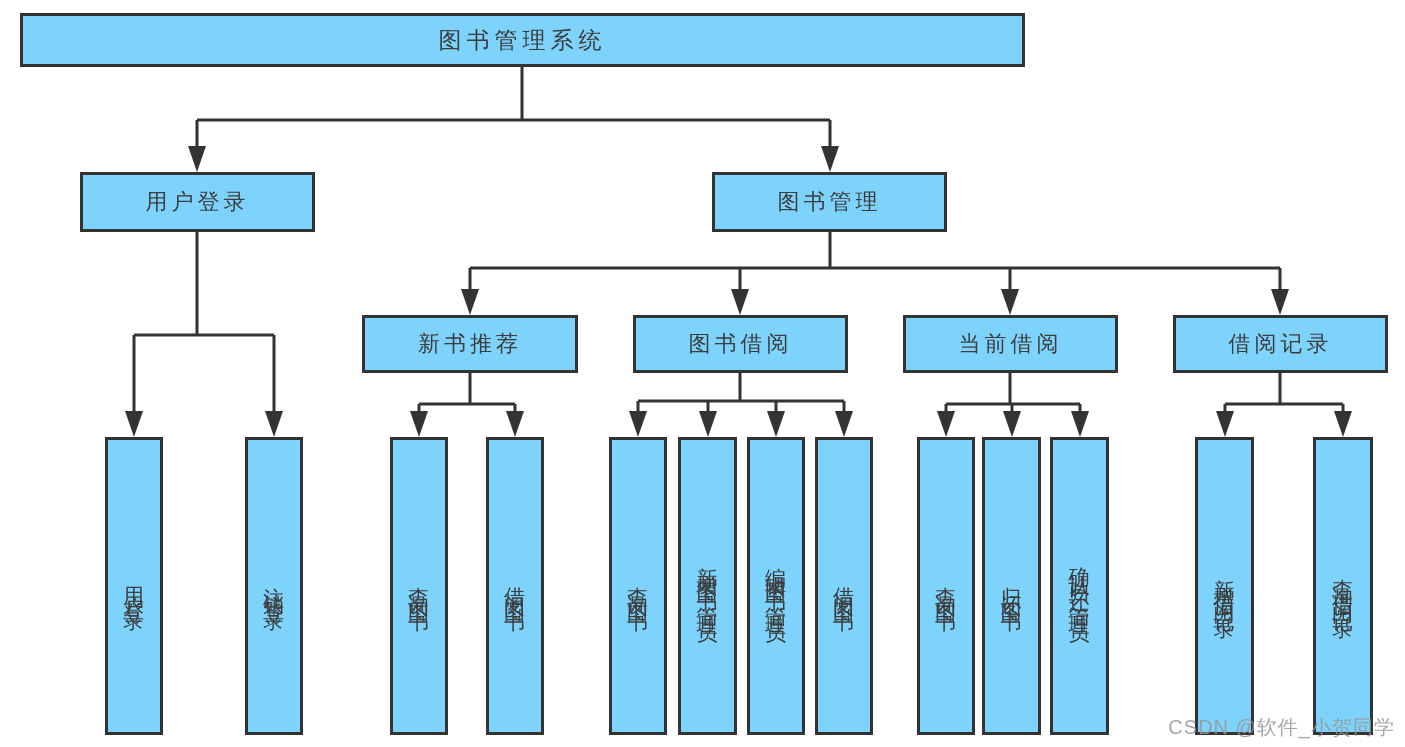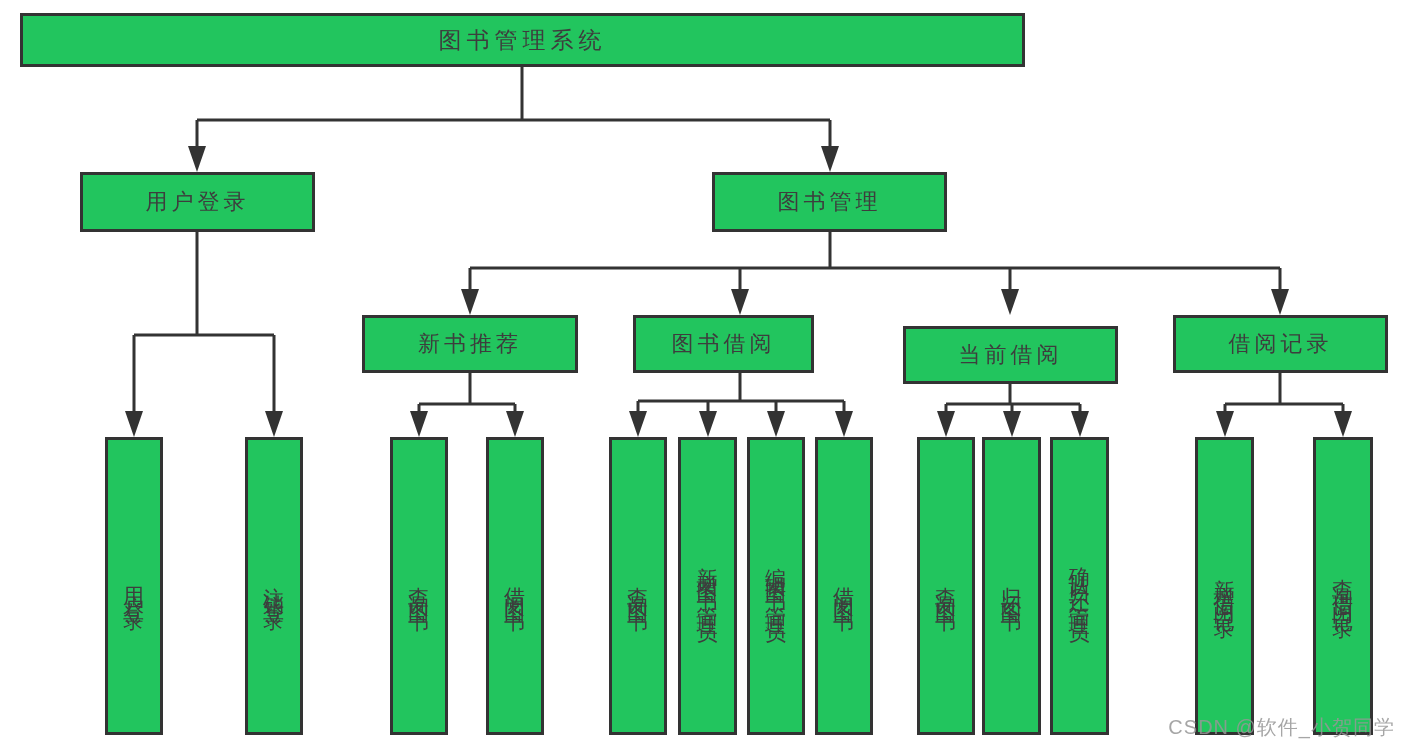--- a/index.html
+++ b/index.html
@@ -2,21 +2,21 @@
 <html><head>
 <meta charset="utf-8">
 <style>
   html,body{margin:0;padding:0;background:#ffffff;}
   #canvas{
     position:relative;width:1405px;height:747px;background:#ffffff;overflow:hidden;
     font-family:"Liberation Sans","DejaVu Sans",sans-serif;
   }
   .wires{position:absolute;left:0;top:0;width:1405px;height:747px;}
   .box{
-    position:absolute;box-sizing:border-box;background:#22c55e;
+    position:absolute;box-sizing:border-box;background:#7dd3fc;
     border:3px solid #333333;display:flex;align-items:center;justify-content:center;
     color:#3d3d3d;z-index:2;text-align:center;
   }
   .box.h span{font-size:22px;letter-spacing:4px;white-space:nowrap;}
   .box.title span{font-size:23px;letter-spacing:5px;}
   .box.v{top:437px;height:298px;}
   .box.v span{
     writing-mode:vertical-rl;text-orientation:mixed;
     font-size:21px;letter-spacing:8px;line-height:1;white-space:nowrap;
   }
@@ -80,24 +80,24 @@
   <div class="box h" style="left:80px;top:172px;width:235px;height:60px">
     <span>用户登录</span>
   </div>
   <div class="box h" style="left:362px;top:315px;width:216px;height:58px">
     <span>新书推荐</span>
   </div>
 
   <div class="box h" style="left:712px;top:172px;width:235px;height:60px">
     <span>图书管理</span>
   </div>
-  <div class="box h" style="left:633px;top:315px;width:181px;height:58px">
+  <div class="box h" style="left:633px;top:315px;width:215px;height:58px">
     <span>图书借阅</span>
   </div>
-  <div class="box h" style="left:903px;top:326px;width:215px;height:58px">
+  <div class="box h" style="left:903px;top:315px;width:215px;height:58px">
     <span>当前借阅</span>
   </div>
   <div class="box h" style="left:1173px;top:315px;width:215px;height:58px">
     <span>借阅记录</span>
   </div>
 
   <div class="box v" style="left:105px;width:58px">
     <span>用户登录</span>
   </div>
   <div class="box v" style="left:245px;width:58px">

